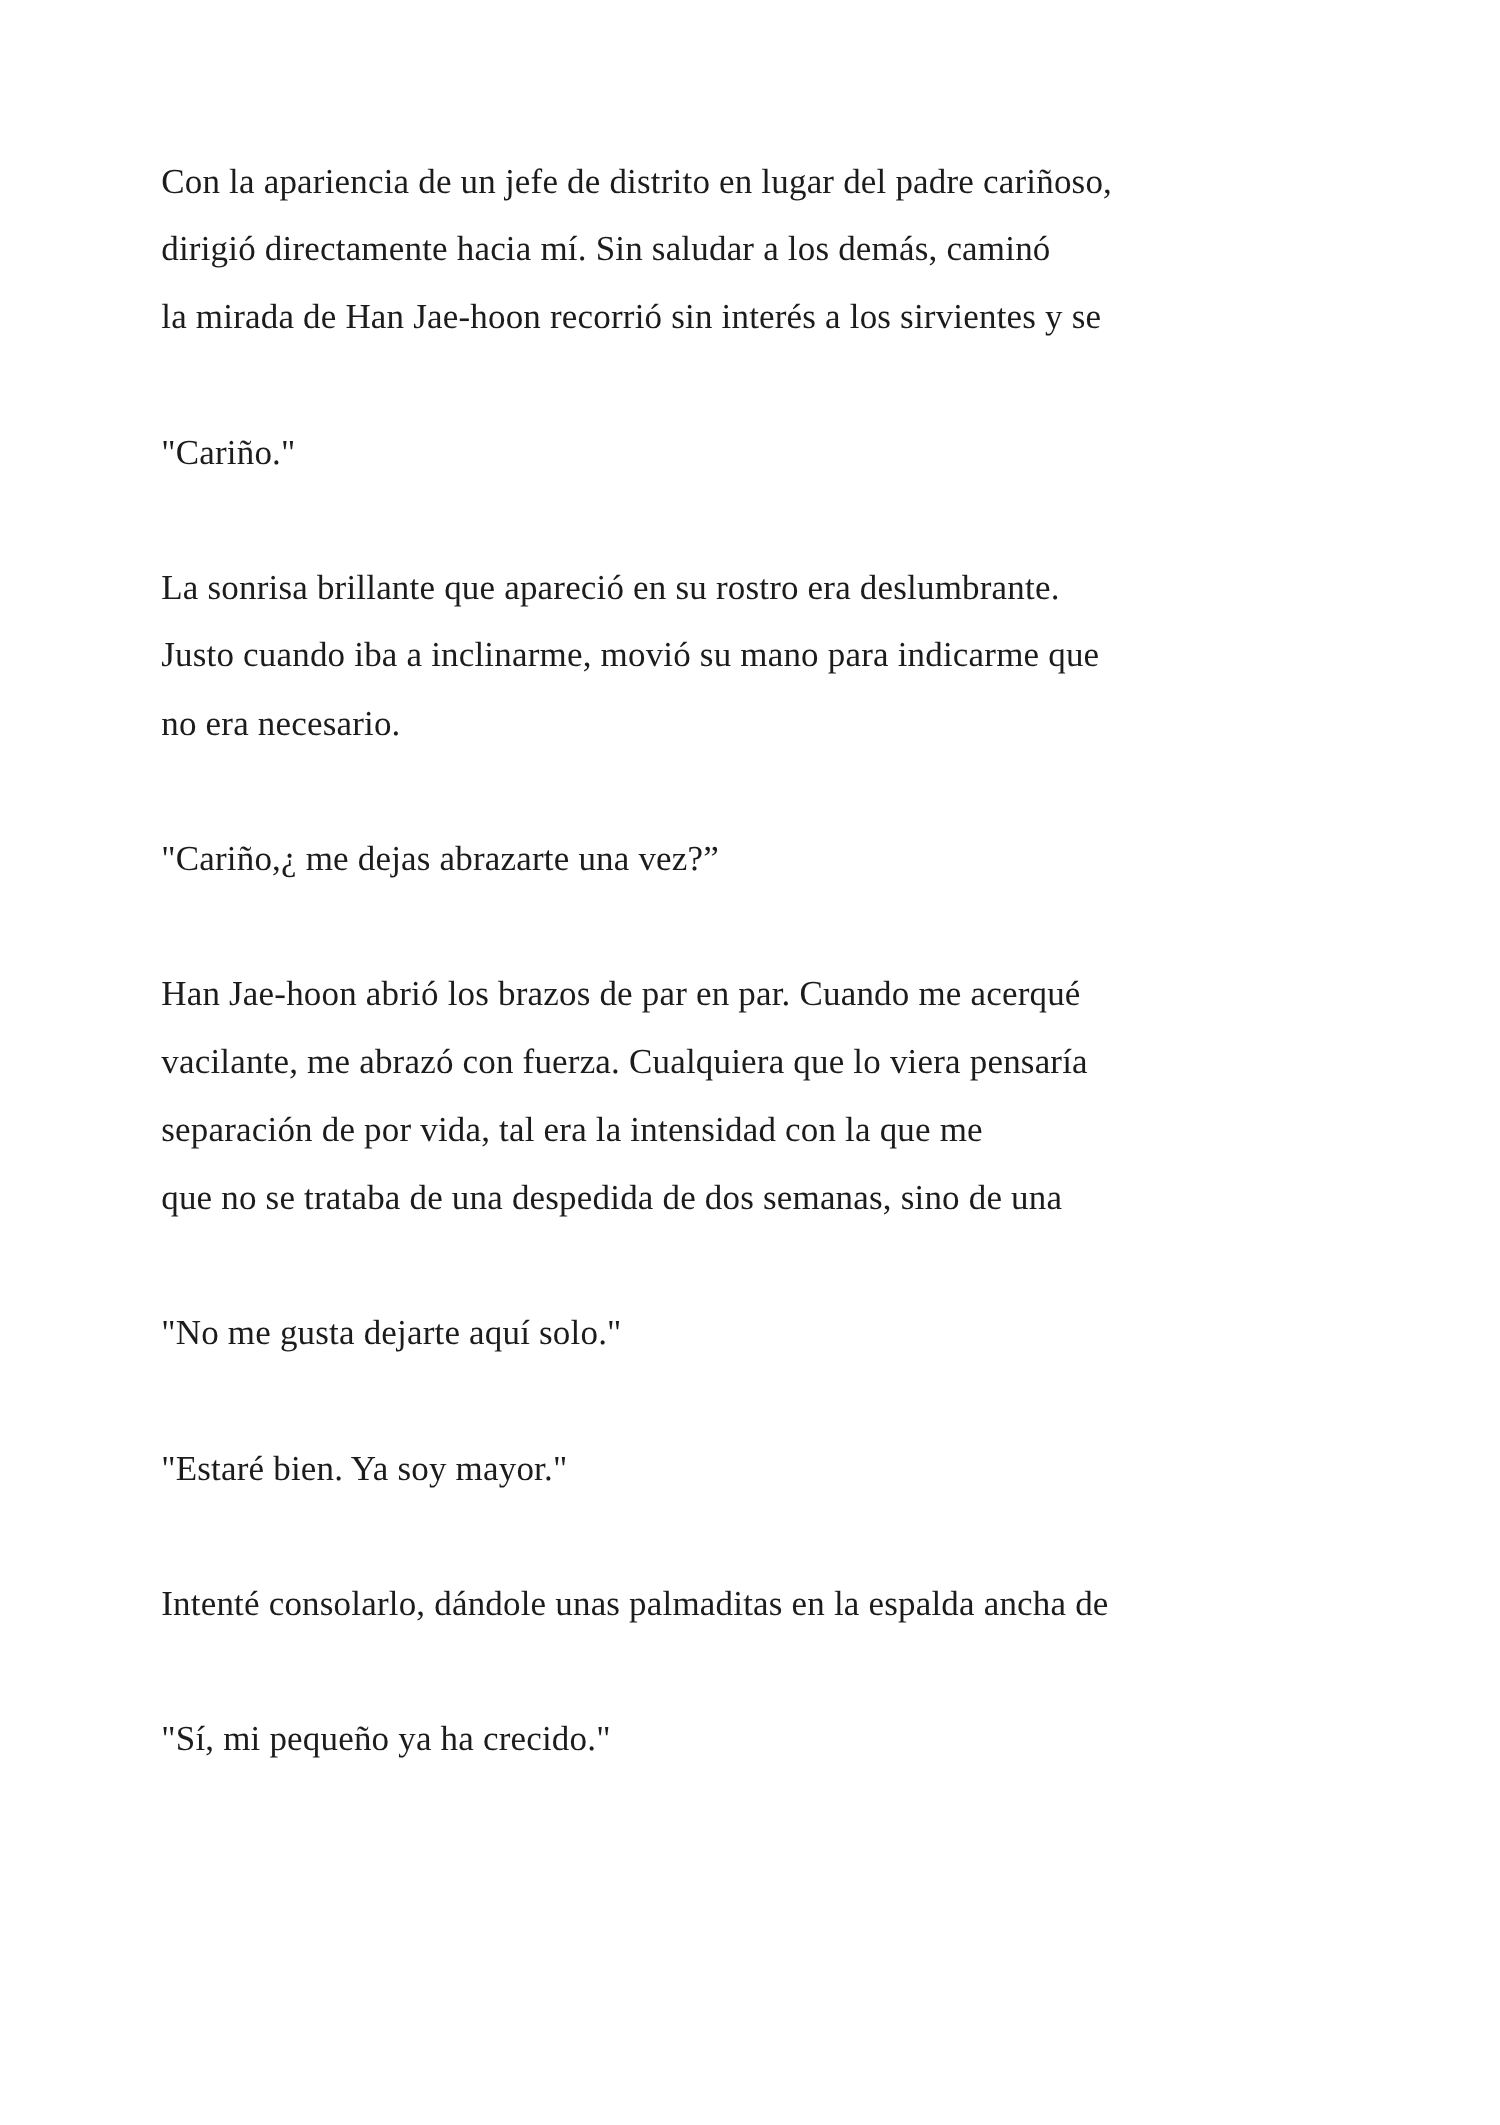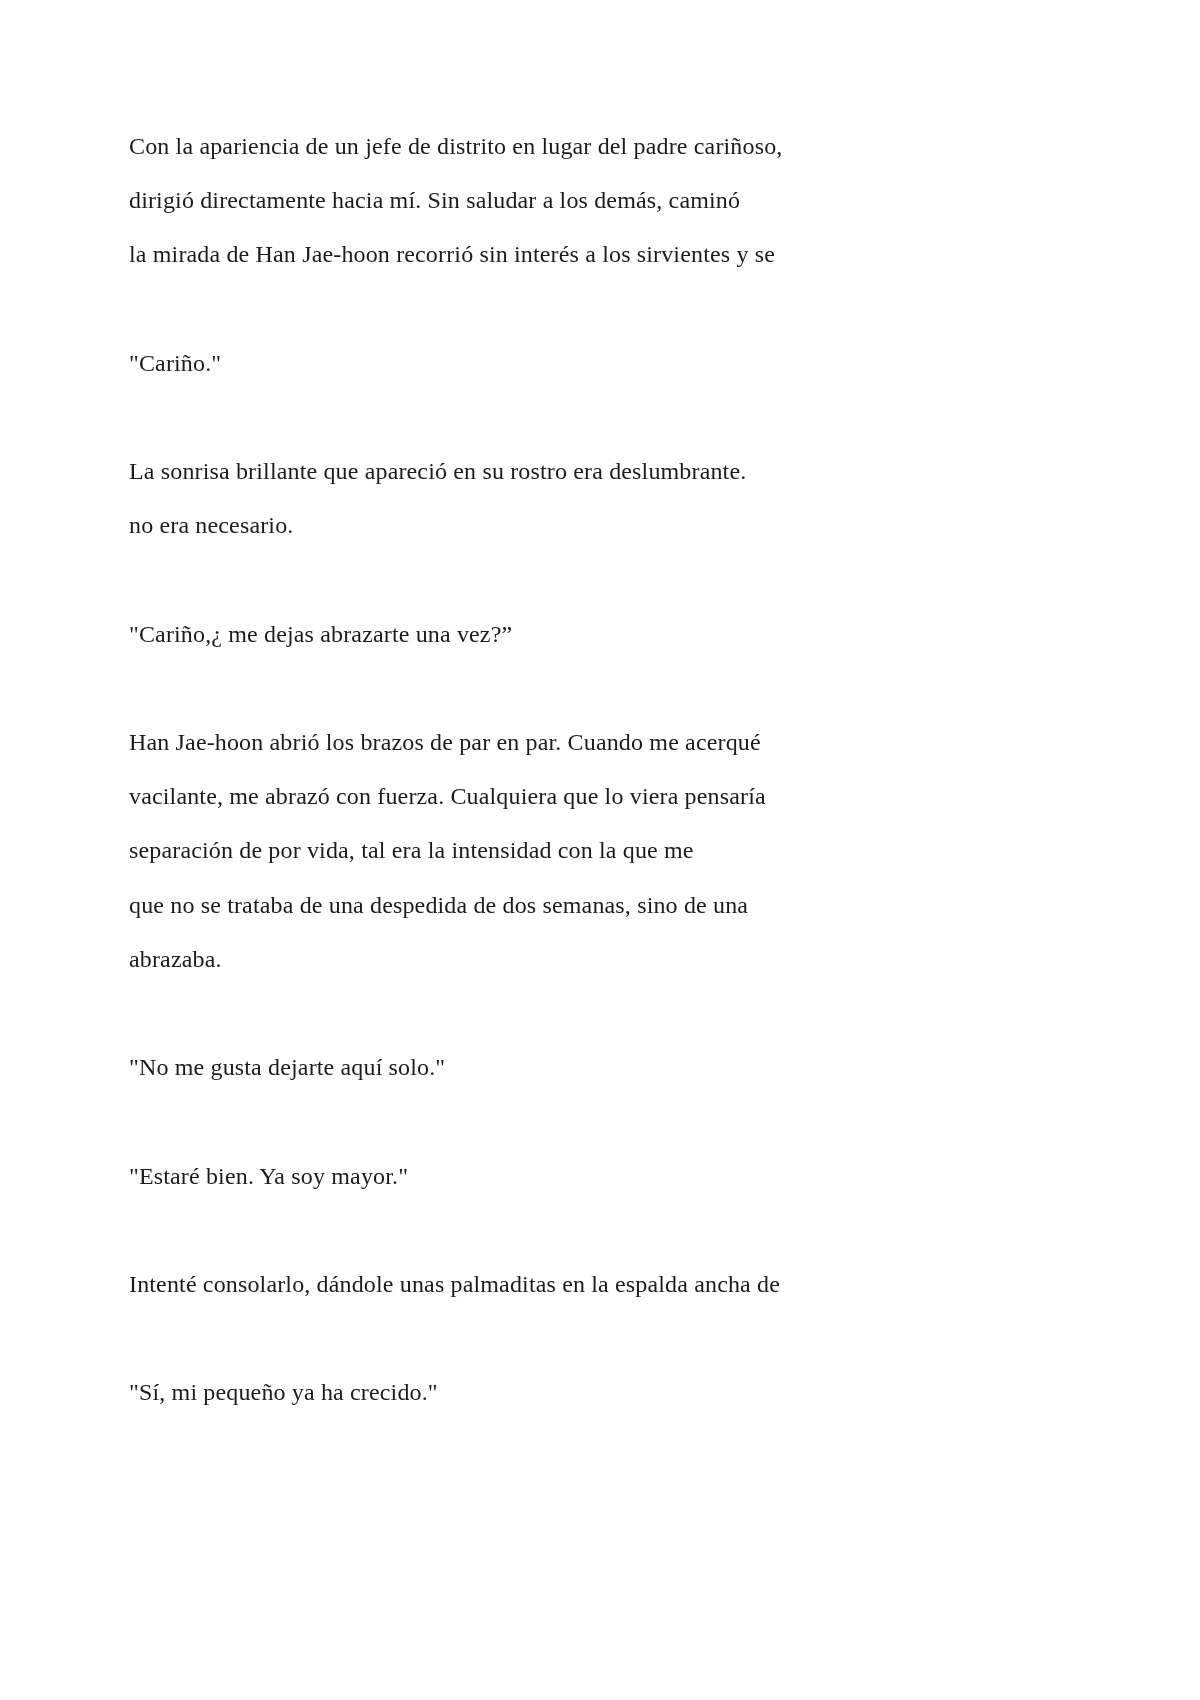--- a/index.html
+++ b/index.html
@@ -12,21 +12,21 @@
     height: 1700px;
     overflow: hidden;
     position: relative;
   }
   .page {
     position: absolute;
     left: 129px;
     top: 119px;
     width: 1000px;
     font-family: "Liberation Serif", "DejaVu Serif", serif;
-    font-size: 24px;
+    font-size: 28px;
     line-height: 54.2px;
     color: #1c1c1c;
     letter-spacing: 0.15px;
   }
   .para {
     margin: 0 0 54.2px 0;
     white-space: nowrap;
   }
   .line {
     display: block;
@@ -43,33 +43,33 @@
     <span class="line">dirigió directamente hacia mí. Sin saludar a los demás, caminó</span>
     <span class="line">la mirada de Han Jae-hoon recorrió sin interés a los sirvientes y se</span>
   </p>
 
   <p class="para">
     <span class="line">"Cariño."</span>
   </p>
 
   <p class="para">
     <span class="line">La sonrisa brillante que apareció en su rostro era deslumbrante.</span>
+    <span class="line">Justo cuando iba a inclinarme, movió su mano para indicarme que</span>
     <span class="line">no era necesario.</span>
   </p>
 
   <p class="para">
     <span class="line">"Cariño,¿ me dejas abrazarte una vez?”</span>
   </p>
 
   <p class="para">
     <span class="line">Han Jae-hoon abrió los brazos de par en par. Cuando me acerqué</span>
     <span class="line">vacilante, me abrazó con fuerza. Cualquiera que lo viera pensaría</span>
     <span class="line">separación de por vida, tal era la intensidad con la que me</span>
     <span class="line">que no se trataba de una despedida de dos semanas, sino de una</span>
-    <span class="line">abrazaba.</span>
   </p>
 
   <p class="para">
     <span class="line">"No me gusta dejarte aquí solo."</span>
   </p>
 
   <p class="para">
     <span class="line">"Estaré bien. Ya soy mayor."</span>
   </p>
 

